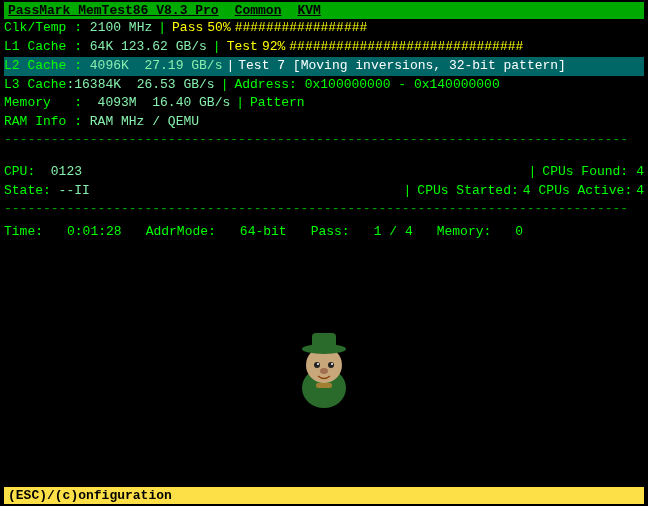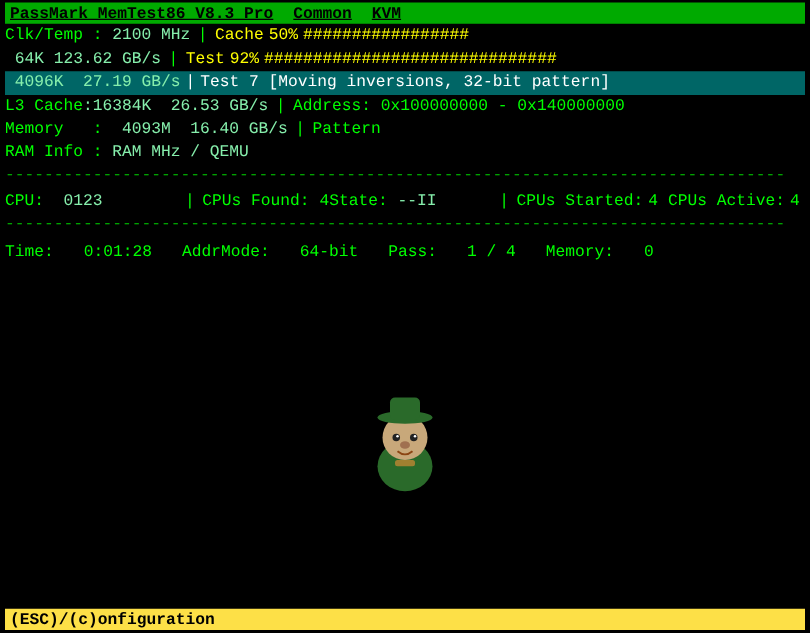--- a/index.html
+++ b/index.html
@@ -45,22 +45,22 @@
     
     .separator {
       color: #00aa00;
       font-size: 13px;
       line-height: 1.3;
     }
 
     
     .cpu-section {
       display: flex;
-      flex-direction: row;
-      margin-top: 3px;
+      flex-direction: column;
+      margin-top: 14px;
     }
 
     
     .time-section {
       margin-top: 4px;
       padding-top: 2px;
       border-top: 1px solid #00aa00;
     }
 
     .time-row {
@@ -131,38 +131,40 @@
     <span>Common</span>
     <span>KVM</span>
   </div>
 
   <div class="info-section">
 
     <div class="full-row">
       <span class="cell-key">Clk/Temp : </span>
       <span class="cell-val">2100 MHz</span>
       <span class="inline-sep"> | </span>
-      <span class="yellow">Cache</span>
+      <span class="yellow">Pass</span>
       <span style="width:4px"></span>
       <span class="yellow">50%</span>
       <span style="width:4px"></span>
       <span class="yellow">#################</span>
     </div>
 
     <div class="full-row">
+      <span class="cell-key">L1 Cache :</span>
       <span class="cell-val"> 64K 123.62 GB/s</span>
       <span class="inline-sep">| </span>
       <span class="yellow">Test</span>
       <span style="width:4px"></span>
       <span class="yellow">92%</span>
       <span style="width:4px"></span>
       <span class="yellow">##############################</span>
     </div>
 
     <div class="full-row highlight-row">
+      <span class="cell-key white">L2 Cache :</span>
       <span class="cell-val white"> 4096K  27.19 GB/s</span>
       <span class="white" style="padding: 0 4px;">|</span>
       <span class="white">Test 7 [Moving inversions, 32-bit pattern]</span>
     </div>
 
     <div class="full-row">
       <span class="cell-key">L3 Cache</span>
       <span class="cell-val">:16384K  26.53 GB/s</span>
       <span class="inline-sep">| </span>
       <span>Address  </span>

